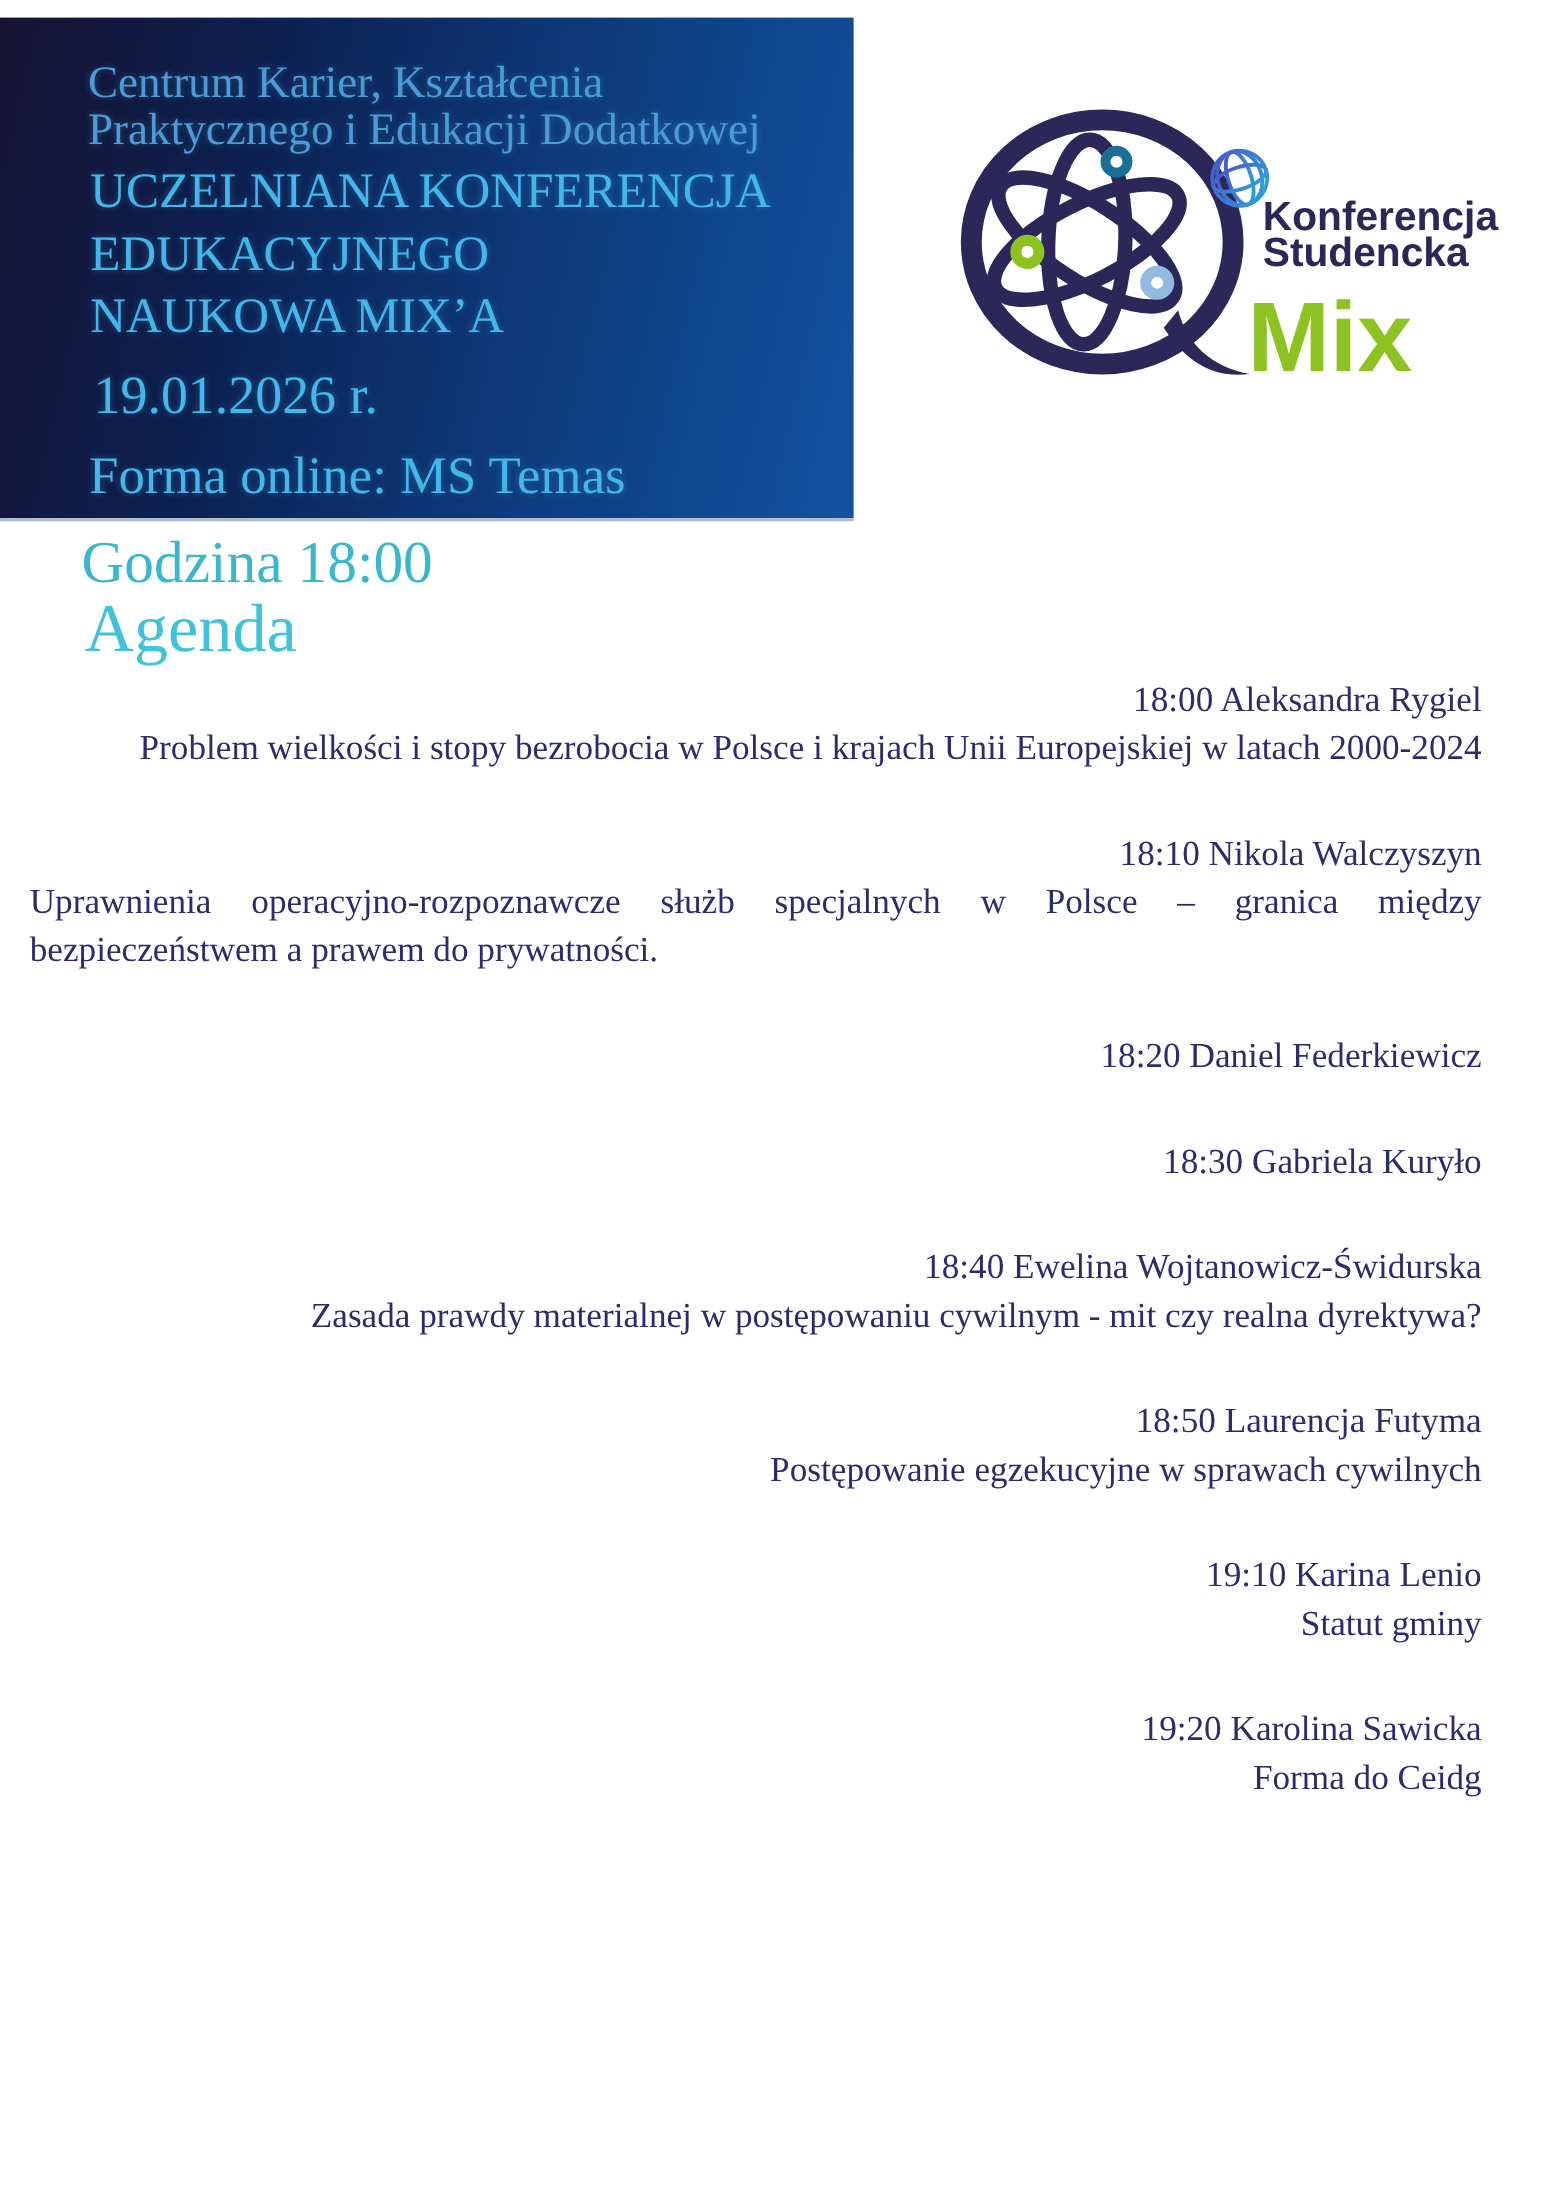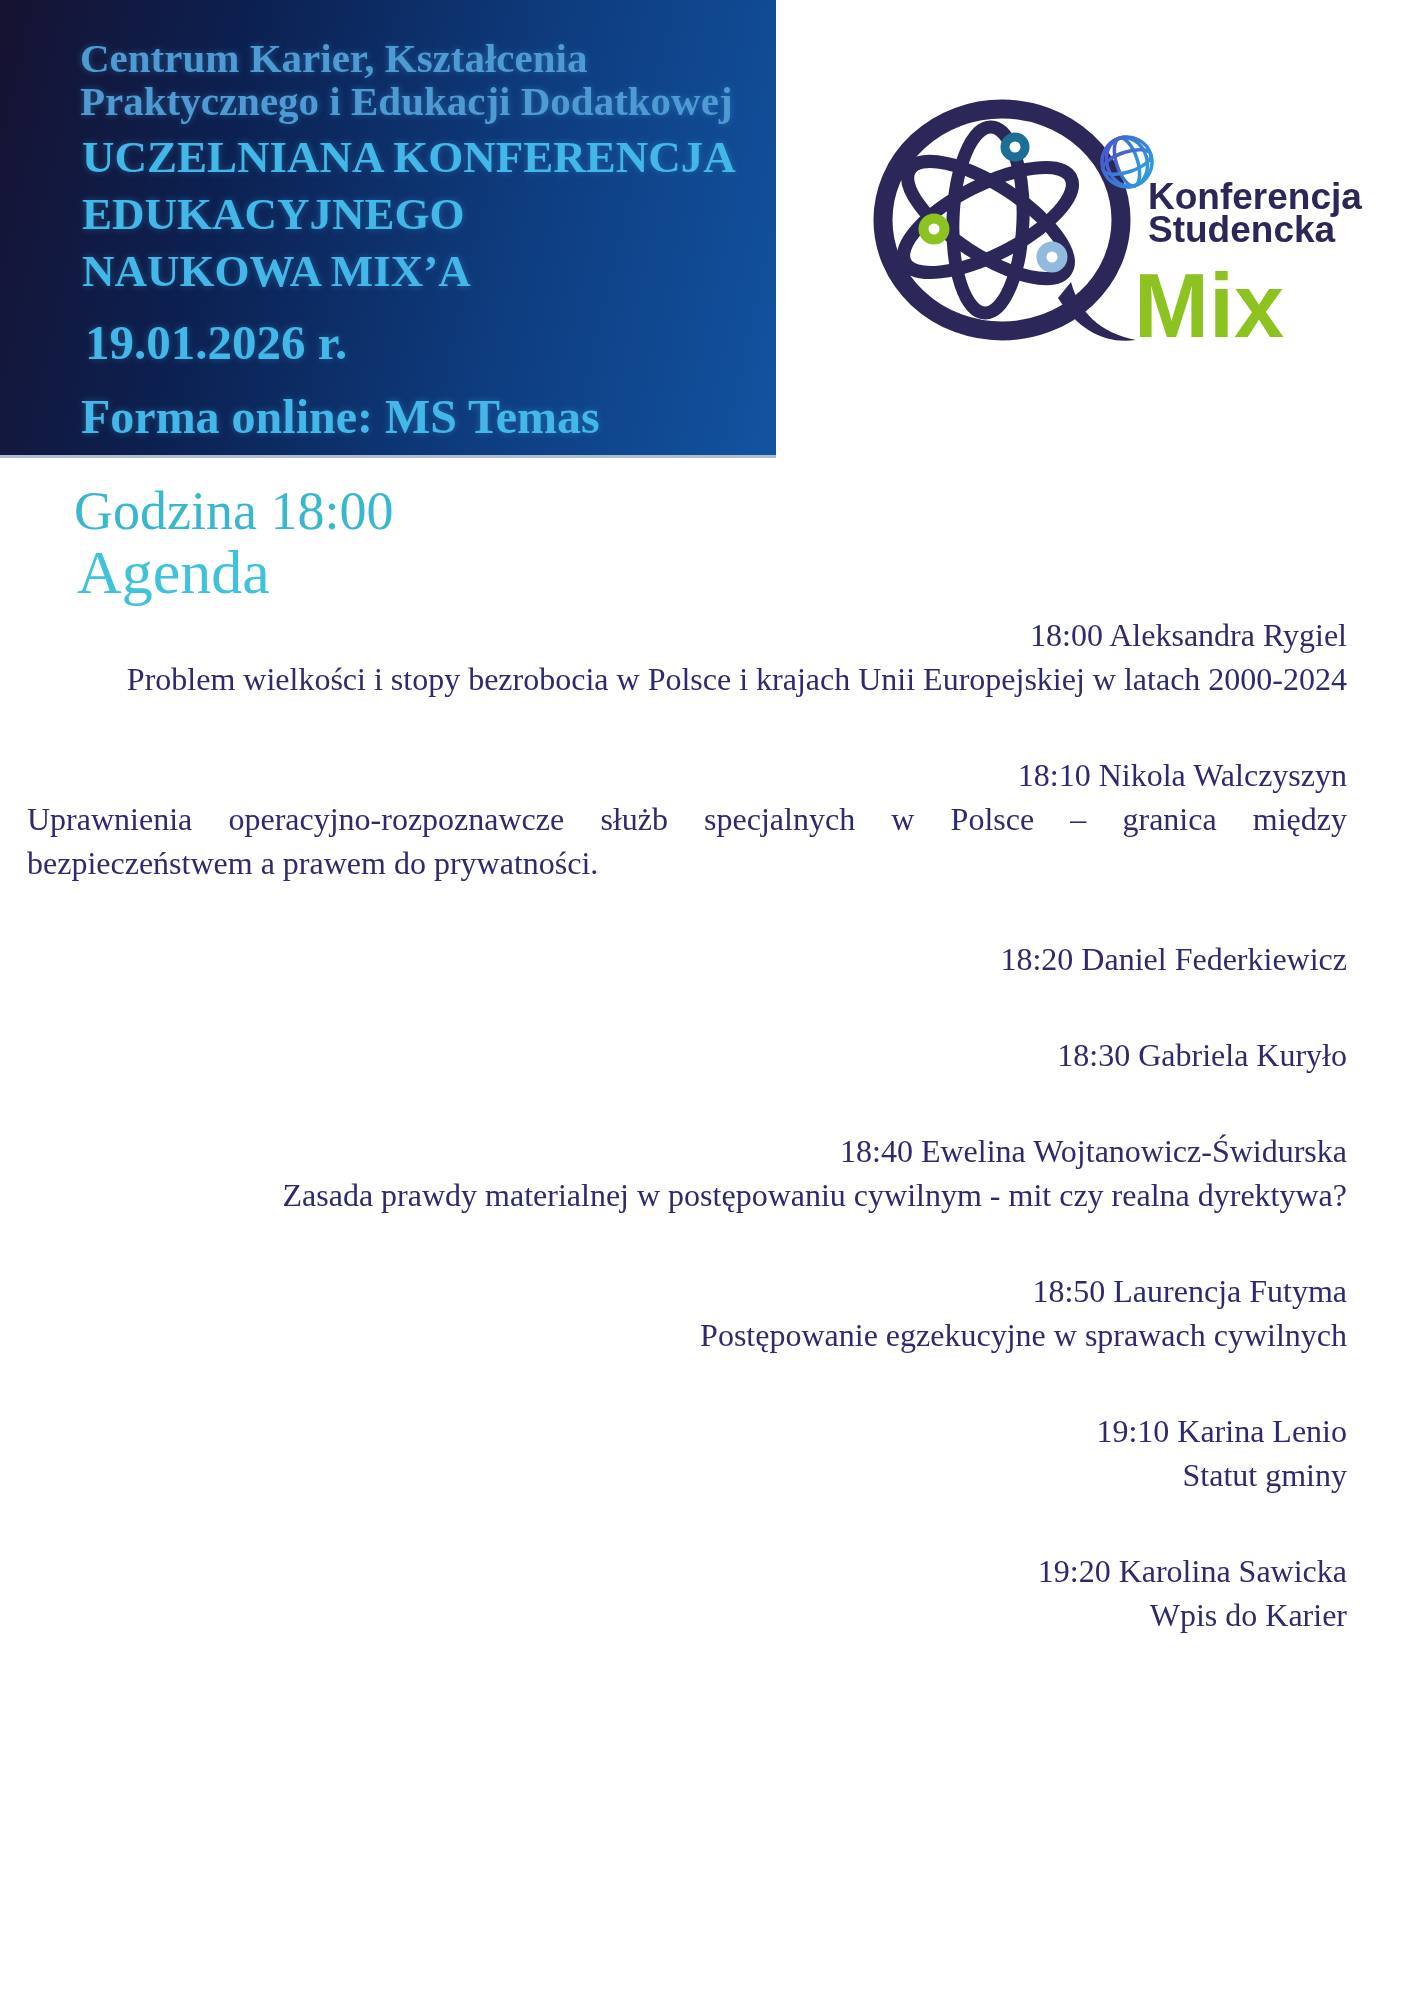--- a/index.html
+++ b/index.html
@@ -1,24 +1,23 @@
 <!DOCTYPE html>
 <html style="--hero-grad-1: #161231; --hero-grad-2: #0c2152; --hero-grad-3: #0e3d80; --hero-grad-4: #1253a0; --org-blue: #4f9ad2; --title-cyan: #43b7e7; --time-teal: #39b7cf; --agenda-teal: #3fc3da; --body-navy: #2d2a6e; --logo-navy: #2b2758; --logo-green: #8cc320; --dot-teal: #1b6e96; --dot-lightblue: #92b9de; --globe-indigo: #4b52cc; --globe-cyan: #2ba5de;"><head>
 <meta charset="utf-8">
 <style>
   html,body{margin:0;padding:0;}
   body{
     width:1414px;height:2000px;position:relative;background:#ffffff;
     font-family:"Liberation Serif","DejaVu Serif",serif;overflow:hidden;
   }
   .hero{
-    position:absolute;left:0;top:0;width:776px;height:455px;
+    position:absolute;left:0;top:16px;width:776px;height:455px;
     background:linear-gradient(103deg,var(--hero-grad-1) 0%,var(--hero-grad-2) 30%,var(--hero-grad-3) 66%,var(--hero-grad-4) 100%);
     border-bottom:3px solid #aebccd;
-    font-weight:bold;
   }
   .hero-text{position:absolute;white-space:nowrap;text-shadow:0 0 7px rgba(70,175,235,.38);}
   .org-lines{left:80px;top:37px;font-size:41px;line-height:43px;color:var(--org-blue);}
   .title-lines{left:82px;top:129px;font-size:45px;line-height:57px;color:var(--title-cyan);}
   .date-line{left:85px;top:314px;font-size:49px;color:var(--title-cyan);}
   .format-line{left:81px;top:389px;font-size:48px;color:var(--title-cyan);}
   .time-line{
     position:absolute;left:74px;top:480px;font-size:54px;color:var(--time-teal);white-space:nowrap;
   }
   .agenda-heading{
@@ -124,15 +123,15 @@
   </div>
 
 
   <div class="agenda-item">
     <div class="nowrap"><span>19:10</span> <span>Karina Lenio</span></div>
     <div class="nowrap">Statut gminy</div>
   </div>
 
   <div class="agenda-item">
     <div class="nowrap"><span>19:20</span> <span>Karolina Sawicka</span></div>
-    <div class="nowrap">Wpis do Karier</div>
+    <div class="nowrap">Forma do Ceidg</div>
   </div>
 </div>
 
 </body></html>

